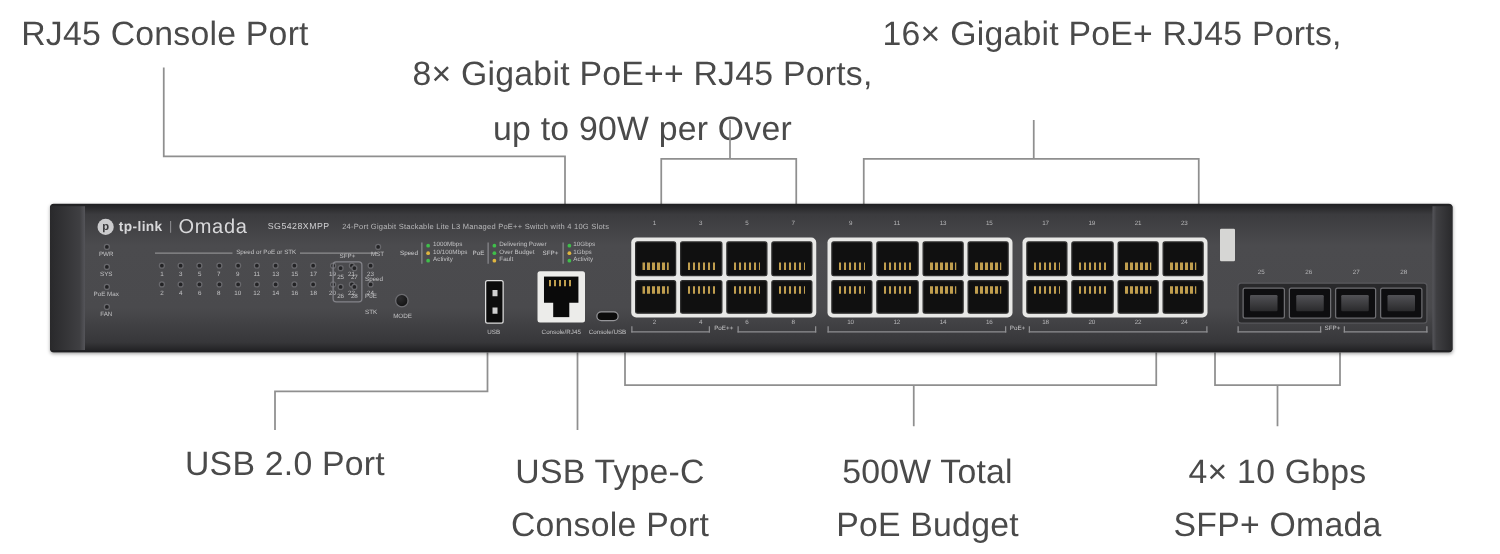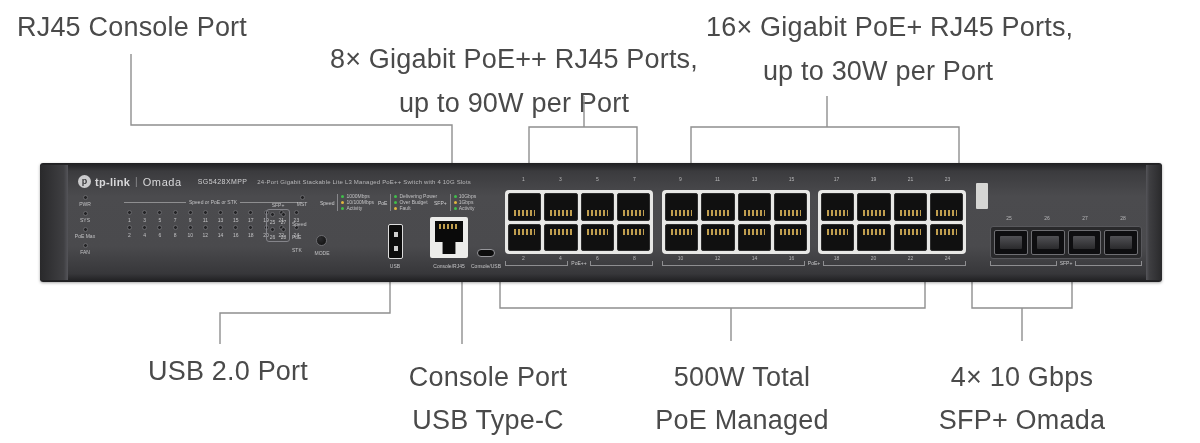--- a/index.html
+++ b/index.html
@@ -22,21 +22,21 @@
   .cap{position:absolute;top:2px;bottom:2px;}
   .cap-l{left:0;width:28px;background:linear-gradient(90deg,#29292b,#3f3f42 85%,#55555a);}
   .cap-r{right:0;width:16px;background:linear-gradient(270deg,#29292b,#3f3f42 80%,#55555a);}
 
   
   #brandrow{position:absolute;left:38px;top:11px;height:15px;display:flex;align-items:center;white-space:nowrap;}
   .logo{width:13px;height:13px;border-radius:50%;background:#cbcbcd;color:#3a3a3c;font-size:9px;font-weight:bold;
     display:flex;align-items:center;justify-content:center;line-height:1;}
   .btxt{font-size:11px;font-weight:bold;color:#d8d8da;margin-left:4px;letter-spacing:.3px;}
   .bdiv{font-size:10px;color:#8f8f92;margin:0 5px;}
-  .stxt{font-size:11px;color:#d8d8da;letter-spacing:.6px;}
+  .stxt{font-size:16px;color:#d8d8da;letter-spacing:.6px;}
   .mtxt{font-size:7px;color:#cfcfd1;margin-left:16px;letter-spacing:.4px;}
   .dtxt{font-size:6px;color:#b8b8ba;margin-left:10px;letter-spacing:.2px;}
 
   
   .tiny{font-size:5px;color:#c2c2c4;line-height:6px;white-space:nowrap;}
   .dot{width:5px;height:5px;border-radius:50%;background:#232325;border:1px solid #68686c;}
 
   #status-col{position:absolute;left:28px;top:32px;width:34px;}
   .sled{display:flex;flex-direction:column;align-items:center;gap:1px;margin-bottom:4px;}
 
@@ -107,38 +107,37 @@
 <body>
 
 <div id="stage">
 
   <div class="ann" style="left:10px;top:5px;width:244px;">
     <span>RJ45 Console Port</span>
     <span></span>
   </div>
   <div class="ann" style="left:318px;top:5px;width:392px;margin-top:32px;">
     <span>8× Gigabit PoE++ RJ45 Ports,</span>
-    <span>up to 90W per Port</span>
+    <span>up to 90W per Over</span>
   </div>
   <div class="ann" style="left:706px;top:5px;width:344px;">
     <span>16× Gigabit PoE+ RJ45 Ports,</span>
-    <span>up to 30W per Port</span>
   </div>
 
   <div class="ann ann-b" style="left:128px;top:350px;width:200px;">
     <span>USB 2.0 Port</span>
     <span></span>
   </div>
   <div class="ann ann-b" style="left:388px;top:356px;width:200px;">
+    <span>USB Type-C</span>
     <span>Console Port</span>
-    <span>USB Type-C</span>
   </div>
   <div class="ann ann-b" style="left:642px;top:356px;width:200px;">
     <span>500W Total</span>
-    <span>PoE Managed</span>
+    <span>PoE Budget</span>
   </div>
   <div class="ann ann-b" style="left:922px;top:356px;width:200px;text-align:center;">
     <span>4× 10 Gbps</span>
     <span>SFP+ Omada</span>
   </div>
 
   <svg id="lines" width="1200" height="443">
     <g fill="none" stroke="#8f8f8f" stroke-width="1.4">
       <path d="M131,54 V125 H452 V164"></path>
       <path d="M584,96 V127"></path>

